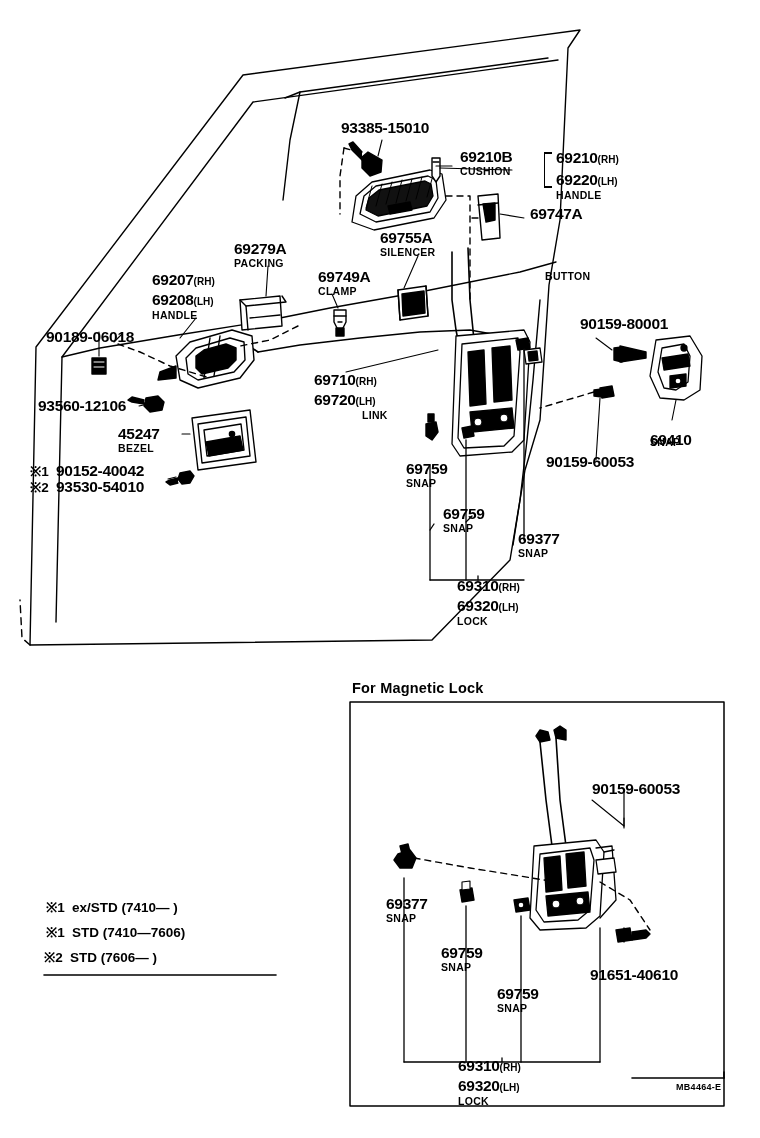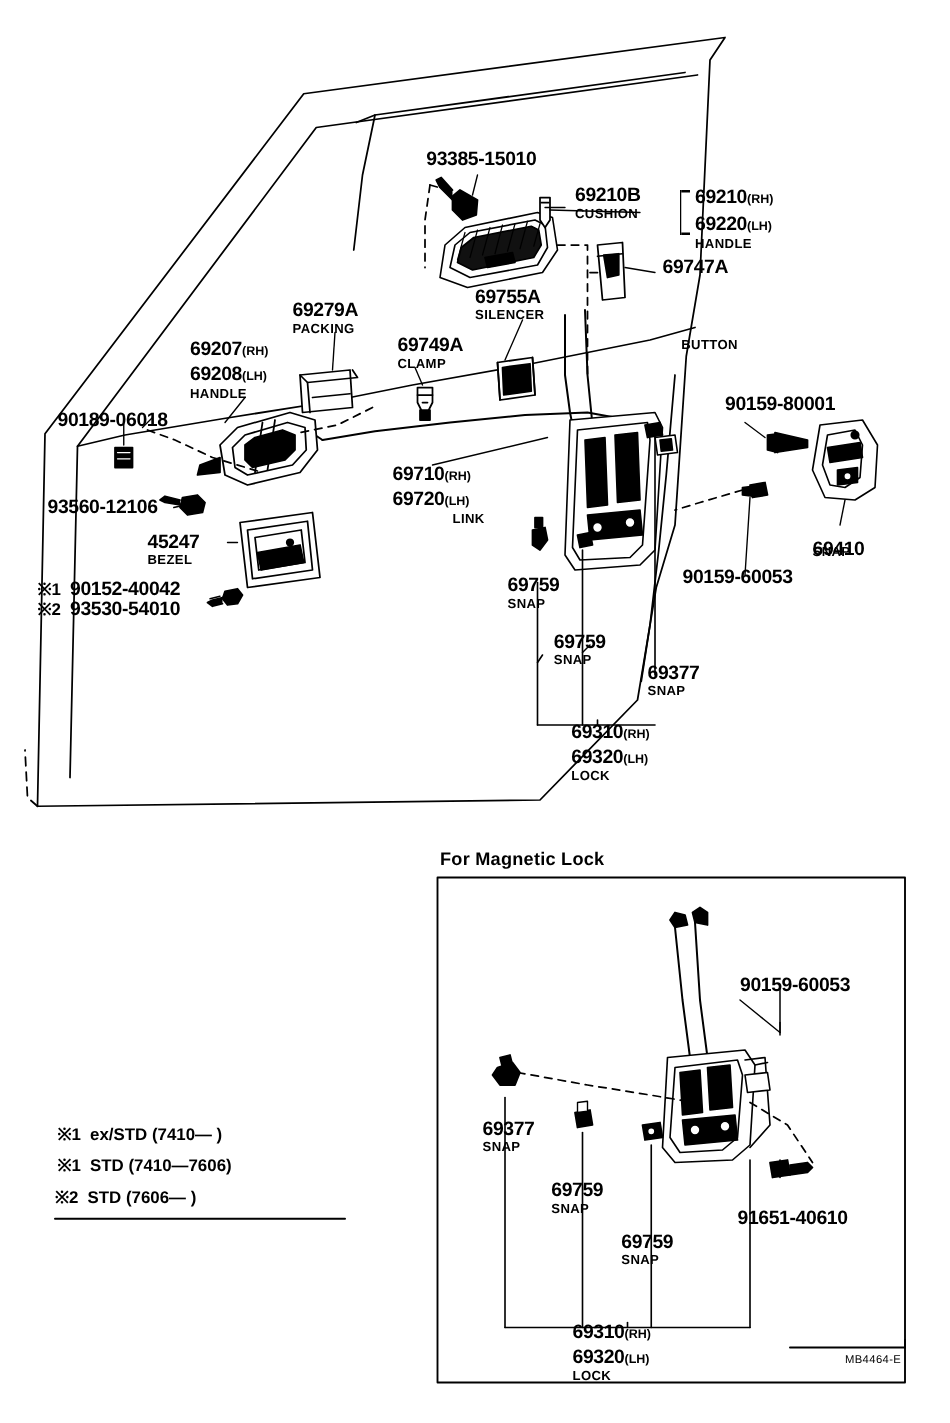--- a/index.html
+++ b/index.html
@@ -6,21 +6,21 @@
   body{width:760px;height:1138px;position:relative;overflow:hidden;
        font-family:"Liberation Sans",sans-serif;color:#000;}
   #stage{position:absolute;left:0;top:0;width:760px;height:1138px;}
   svg.art{position:absolute;left:0;top:0;width:760px;height:1138px;overflow:visible;}
   .lbl{position:absolute;white-space:nowrap;line-height:1.0;}
   .pn{font-size:15.5px;font-weight:bold;letter-spacing:-0.3px;}
   .side{font-size:10px;font-weight:bold;text-align:right;}
   .nm{font-size:10.5px;font-weight:bold;letter-spacing:0.3px;}
   .title{font-size:14.5px;font-weight:bold;letter-spacing:0.2px;}
   .note{font-size:13.5px;font-weight:bold;letter-spacing:0px;}
-  .foot{font-size:9px;font-weight:normal;letter-spacing:0.3px;}
+  .foot{font-size:9px;font-weight:bold;letter-spacing:0.3px;}
   .row{position:absolute;white-space:nowrap;}
   .row .mk{display:inline-block;width:26px;}
   .brk{position:absolute;border-left:1.6px solid #000;}
   .brk:before,.brk:after{content:"";position:absolute;left:0;width:7px;height:1.6px;background:#000;}
   .brk:before{top:0;}
   .brk:after{bottom:0;}
 </style>
 </head>
 <body>
 

